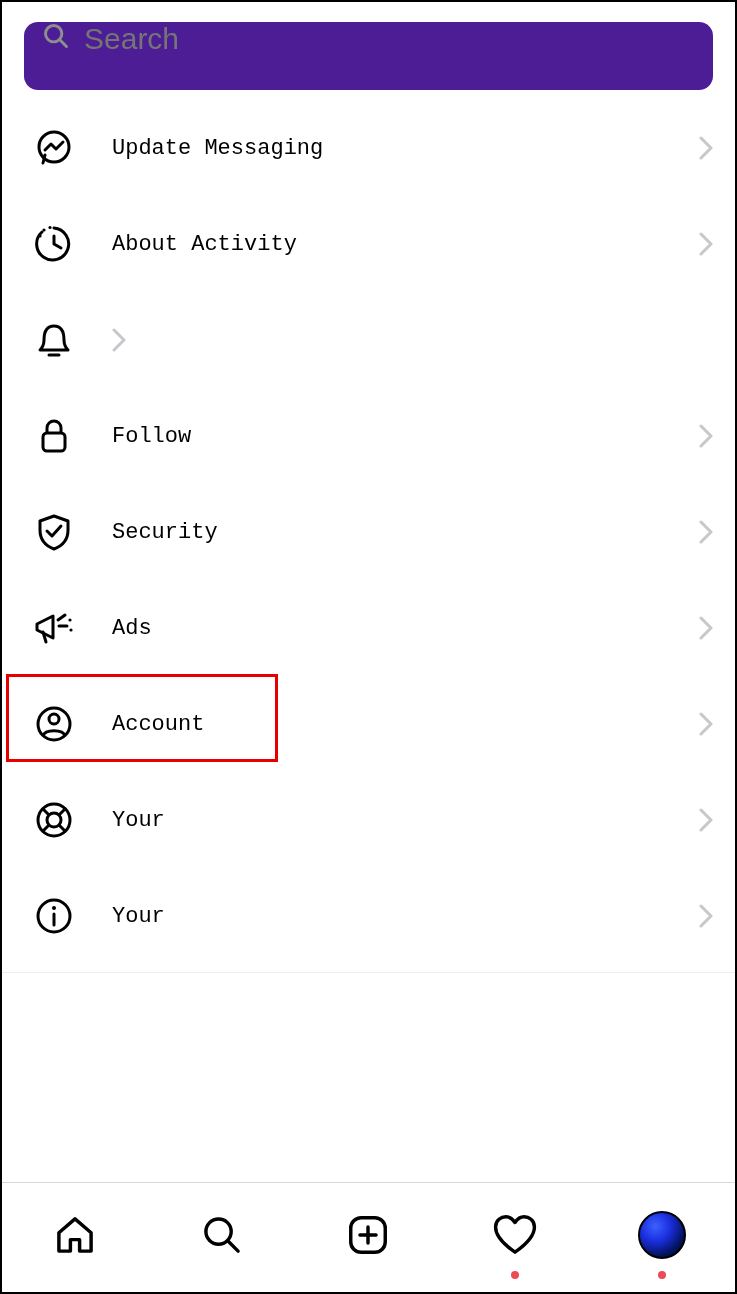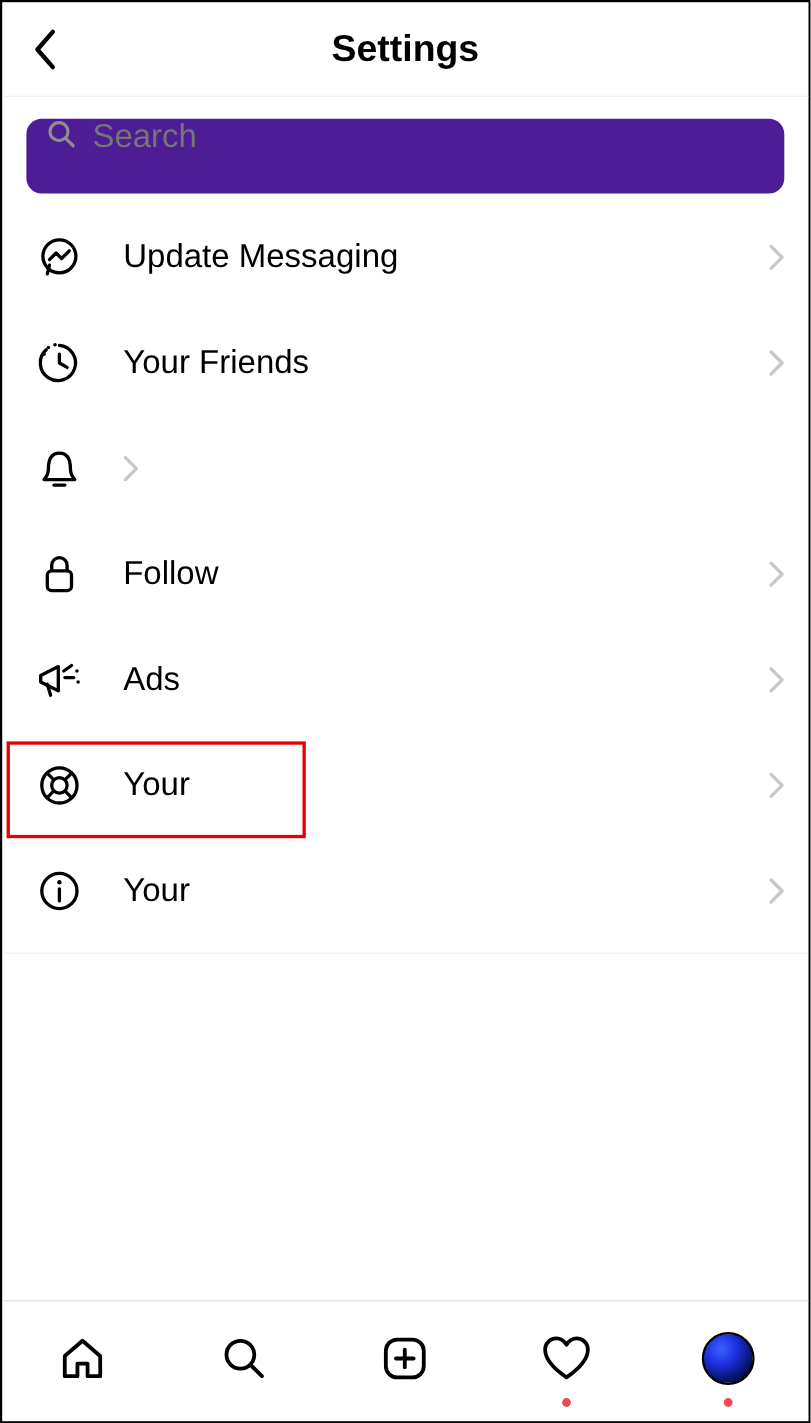--- a/index.html
+++ b/index.html
@@ -7,43 +7,35 @@
   .frame { width:737px; height:1294px; border:2px solid #000; position:relative; display:flex; flex-direction:column; }
   .header { height:86px; display:flex; align-items:center; justify-content:center; position:relative; border-bottom:1px solid #eee; }
   .back { position:absolute; left:18px; top:50%; transform:translateY(-50%); width:40px; height:40px; display:flex; align-items:center; justify-content:center; }
   .title { font-size:34px; font-weight:700; }
   .searchwrap { padding:20px 22px 10px 22px; }
   .search { background:#4c1d95; border-radius:14px; height:68px; display:flex; align-items:flex-start; padding:0 18px; gap:14px; }
   .search input { border:none; background:transparent; font-size:30px; color:#8e8e8e; outline:none; flex:1; }
   .list { flex:1; overflow:hidden; }
   .row { display:flex; align-items:center; height:96px; padding:0 22px 0 30px; gap:36px; position:relative; }
   .row .icon { width:44px; display:flex; align-items:center; justify-content:center; }
-  .row .label { font-size:30px; flex:1; }
+  .row .label { font-size:22px; flex:1;font-family:Liberation Mono, monospace; }
   .row .chev { color:#c7c7cc; }
   .highlight-box { position:absolute; border:3px solid #e60000; left:4px; top:672px; width:272px; height:88px; pointer-events:none; }
   .divider { height:1px; background:#eee; margin-top:8px; }
   .tabbar { height:110px; border-top:1px solid #d9d9d9; display:flex; align-items:center; justify-content:space-around; padding-bottom:6px; position:relative; }
   .tabbtn { width:60px; height:60px; display:flex; align-items:center; justify-content:center; position:relative; }
   .dot { position:absolute; bottom:-14px; left:50%; transform:translateX(-50%); width:8px; height:8px; border-radius:50%; background:#ed4956; }
   .avatar { width:48px; height:48px; border-radius:50%; background: radial-gradient(circle at 35% 30%, #3a62ff 0%, #1c2fe0 35%, #03135f 70%, #000 100%); border:2px solid #000; }
   svg { display:block; }
 </style>
 </head>
 <body>
 
 <div class="frame">
 
-  <div class="header">
-    <div class="back">
-      <svg width="24" height="40" viewBox="0 0 24 40">
-        <polyline points="20,4 6,20 20,36" fill="none" stroke="#000" stroke-width="4" stroke-linecap="round" stroke-linejoin="round"></polyline>
-      </svg>
-    </div>
-    <div class="title">Settings</div>
-  </div>
 
   <div class="searchwrap">
     <div class="search">
       <svg width="28" height="28" viewBox="0 0 24 24">
         <circle cx="10" cy="10" r="7" fill="none" stroke="#8e8e8e" stroke-width="2.5"></circle>
         <line x1="15" y1="15" x2="21" y2="21" stroke="#8e8e8e" stroke-width="2.5" stroke-linecap="round"></line>
       </svg>
       <input type="text" placeholder="Search" style="">
     </div>
   </div>
@@ -70,21 +62,21 @@
     <div class="row">
       <span class="icon">
         <svg width="40" height="40" viewBox="0 0 40 40">
             <path d="M20 4 A16 16 0 1 1 8 8" fill="none" stroke="#000" stroke-width="3" stroke-linecap="round"></path>
             <circle cx="6" cy="12" r="1.6" fill="#000"></circle>
             <circle cx="10" cy="6" r="1.6" fill="#000"></circle>
             <circle cx="16" cy="3.5" r="1.6" fill="#000"></circle>
             <polyline points="20,12 20,20 27,24" fill="none" stroke="#000" stroke-width="3" stroke-linecap="round" stroke-linejoin="round"></polyline>
           </svg>
       </span>
-      <span class="label">Your Friends</span>
+      <span class="label">About Activity</span>
       <span class="chev">
           <svg width="14" height="24" viewBox="0 0 14 24">
             <polyline points="2,2 12,12 2,22" fill="none" stroke="#c7c7cc" stroke-width="3" stroke-linecap="round" stroke-linejoin="round"></polyline>
           </svg>
         </span>
     </div>
 
     <div class="row">
       <span class="icon">
         <svg width="40" height="40" viewBox="0 0 40 40">
@@ -107,40 +99,69 @@
           </svg>
       </span>
       <span class="label">Follow</span>
       <span class="chev">
           <svg width="14" height="24" viewBox="0 0 14 24">
             <polyline points="2,2 12,12 2,22" fill="none" stroke="#c7c7cc" stroke-width="3" stroke-linecap="round" stroke-linejoin="round"></polyline>
           </svg>
         </span>
     </div>
 
+    <div class="row">
+      <span class="icon">
+        <svg width="40" height="40" viewBox="0 0 40 40">
+            <path d="M20 4 L34 9 V18 C34 28 28 34 20 37 C12 34 6 28 6 18 V9 Z" fill="none" stroke="#000" stroke-width="3" stroke-linejoin="round"></path>
+            <polyline points="13,19 18,24 27,14" fill="none" stroke="#000" stroke-width="3" stroke-linecap="round" stroke-linejoin="round"></polyline>
+          </svg>
+      </span>
+      <span class="label">Security</span>
+      <span class="chev">
+          <svg width="14" height="24" viewBox="0 0 14 24">
+            <polyline points="2,2 12,12 2,22" fill="none" stroke="#c7c7cc" stroke-width="3" stroke-linecap="round" stroke-linejoin="round"></polyline>
+          </svg>
+        </span>
+    </div>
 
     <div class="row">
       <span class="icon">
         <svg width="42" height="40" viewBox="0 0 42 40">
             <path d="M4 16 L20 8 L20 30 L4 22 Z" fill="none" stroke="#000" stroke-width="3" stroke-linejoin="round"></path>
             <path d="M10 24 L13 34" fill="none" stroke="#000" stroke-width="3" stroke-linecap="round"></path>
             <line x1="26" y1="18" x2="34" y2="18" stroke="#000" stroke-width="3" stroke-linecap="round"></line>
             <line x1="25" y1="12" x2="32" y2="7" stroke="#000" stroke-width="3" stroke-linecap="round"></line>
             <circle cx="37" cy="12" r="1.6" fill="#000"></circle>
             <circle cx="38" cy="22" r="1.6" fill="#000"></circle>
           </svg>
       </span>
       <span class="label">Ads</span>
       <span class="chev">
           <svg width="14" height="24" viewBox="0 0 14 24">
             <polyline points="2,2 12,12 2,22" fill="none" stroke="#c7c7cc" stroke-width="3" stroke-linecap="round" stroke-linejoin="round"></polyline>
           </svg>
         </span>
     </div>
 
+    <div class="row">
+      <span class="icon">
+        <svg width="40" height="40" viewBox="0 0 40 40">
+            <circle cx="20" cy="20" r="16" fill="none" stroke="#000" stroke-width="3"></circle>
+            <circle cx="20" cy="15" r="5" fill="none" stroke="#000" stroke-width="3"></circle>
+            <path d="M9 32 C11 25 29 25 31 32" fill="none" stroke="#000" stroke-width="3"></path>
+          </svg>
+      </span>
+      <span class="label">Account</span>
+      <span class="chev">
+          <svg width="14" height="24" viewBox="0 0 14 24">
+            <polyline points="2,2 12,12 2,22" fill="none" stroke="#c7c7cc" stroke-width="3" stroke-linecap="round" stroke-linejoin="round"></polyline>
+          </svg>
+        </span>
+    </div>
 
     <div class="row">
       <span class="icon">
         <svg width="40" height="40" viewBox="0 0 40 40">
             <circle cx="20" cy="20" r="16" fill="none" stroke="#000" stroke-width="3"></circle>
             <circle cx="20" cy="20" r="7" fill="none" stroke="#000" stroke-width="3"></circle>
             <line x1="8" y1="8" x2="15" y2="15" stroke="#000" stroke-width="3"></line>
             <line x1="32" y1="8" x2="25" y2="15" stroke="#000" stroke-width="3"></line>
             <line x1="8" y1="32" x2="15" y2="25" stroke="#000" stroke-width="3"></line>
             <line x1="32" y1="32" x2="25" y2="25" stroke="#000" stroke-width="3"></line>

